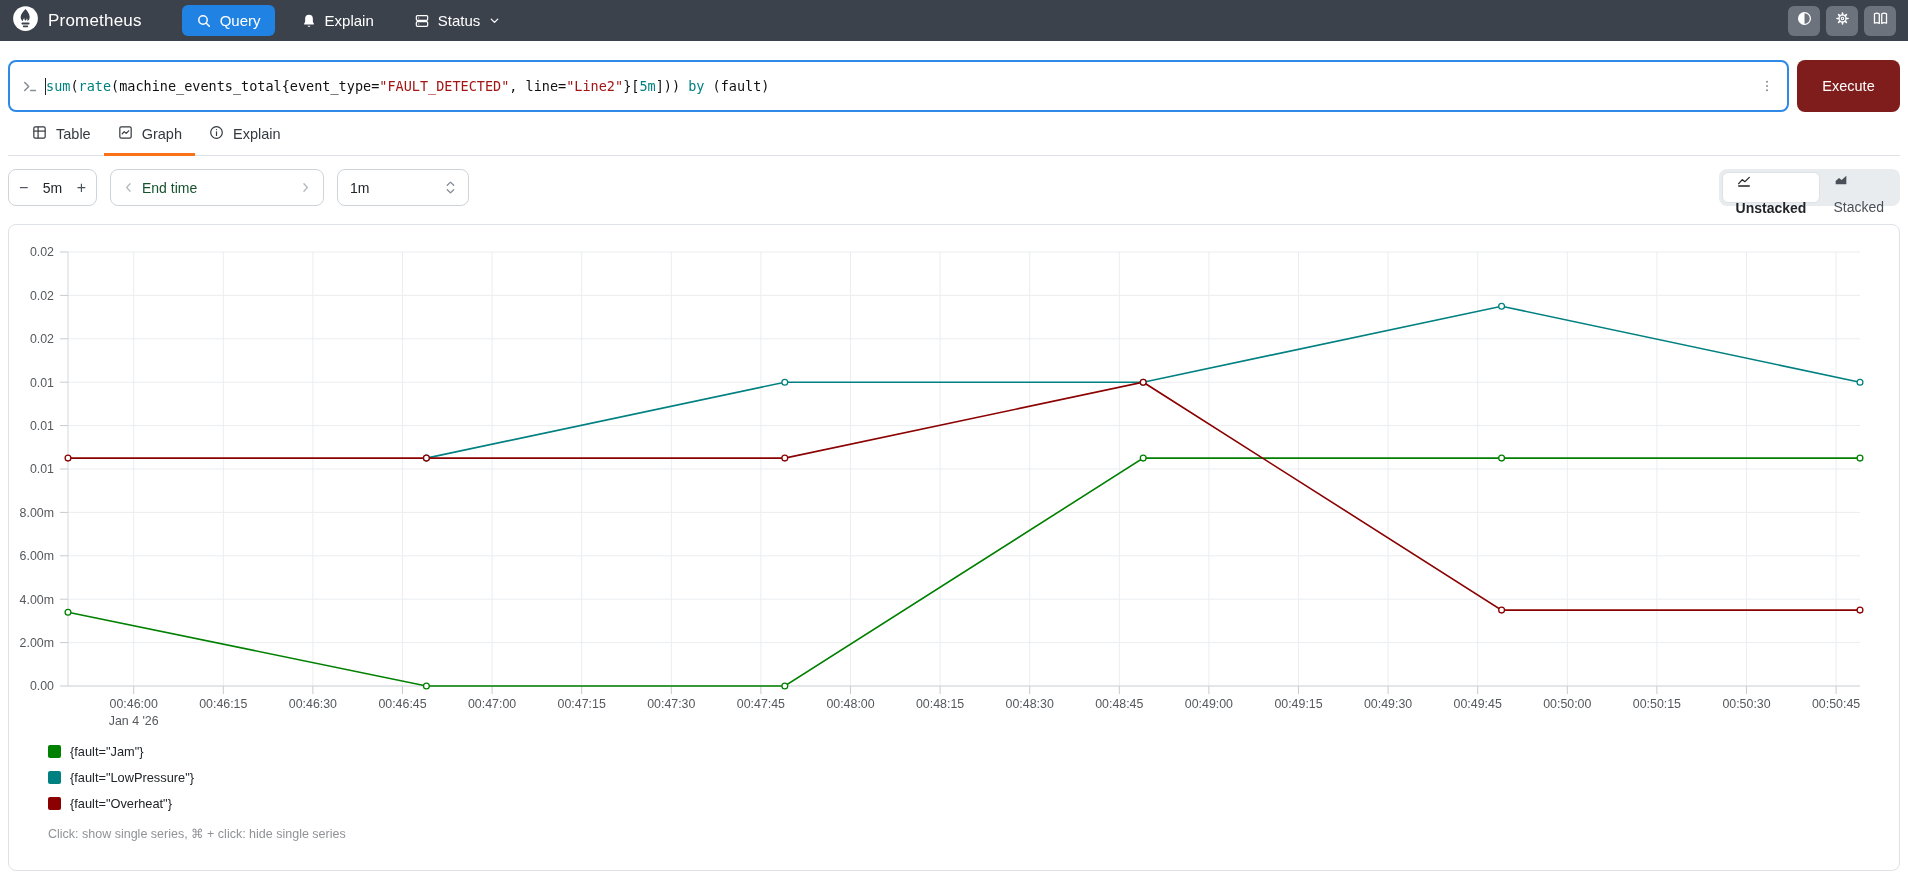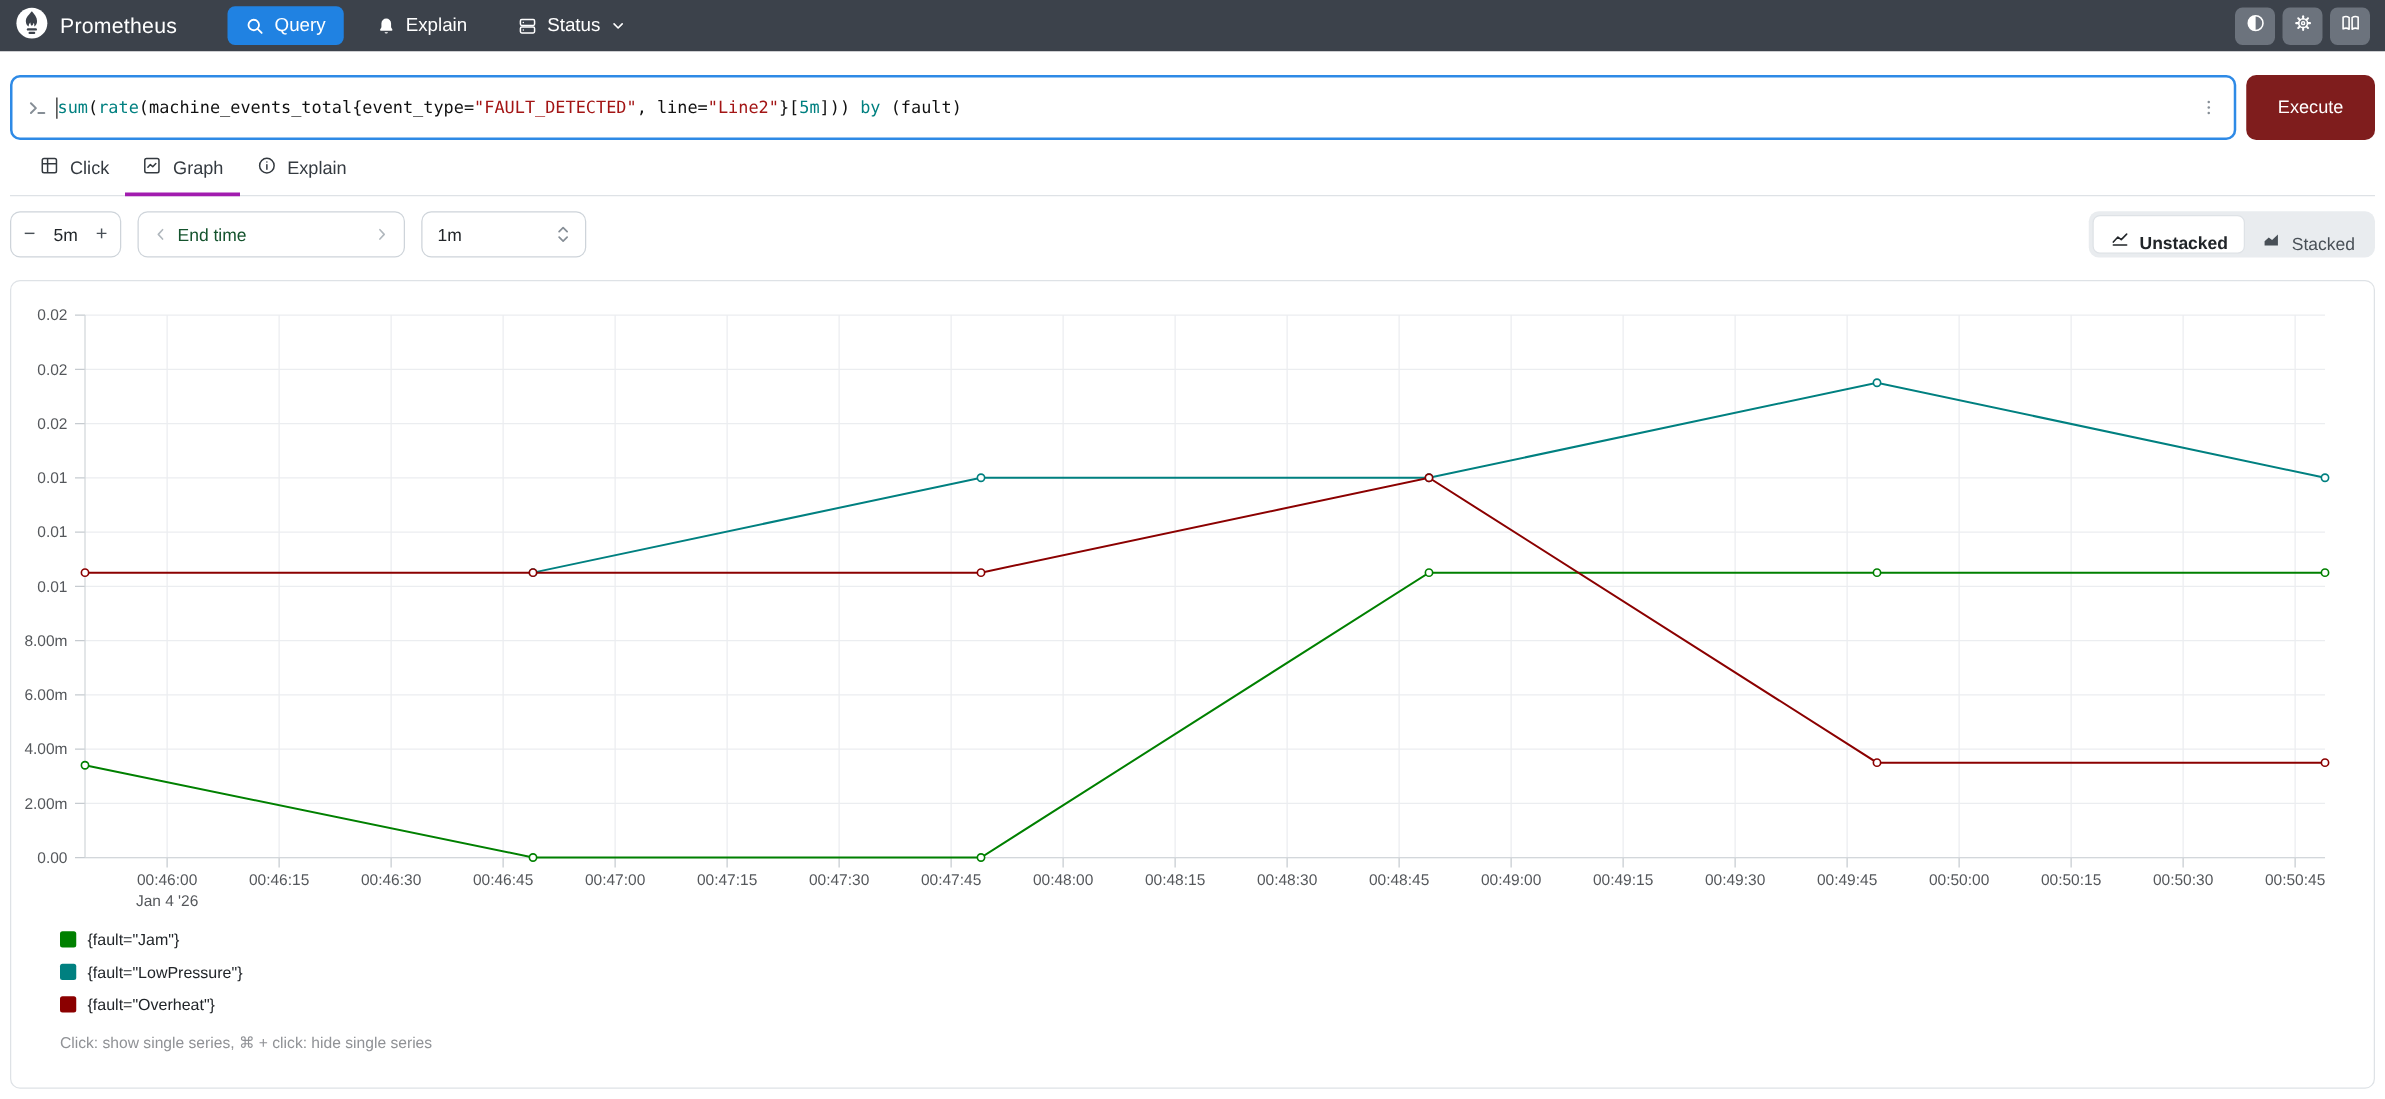--- a/index.html
+++ b/index.html
@@ -32,39 +32,39 @@
   .tk-str { color:#a31515; }
   .kebab { color:#868e96; display:flex; cursor:pointer; padding:0 2px; }
   .execute-btn { width:103px; border:none; border-radius:8px; background:#7f1d1d; color:#fff;
                  font-size:14.5px; font-family:inherit; cursor:pointer; }
 
   
   .tabs { position:absolute; top:117px; left:8px; right:8px; border-bottom:1px solid #dee2e6;
           display:flex; padding-left:10px; }
   .tab { display:flex; align-items:center; gap:8px; padding:7px 13px 12px; font-size:14.5px;
          color:#343a40; cursor:pointer; margin-bottom:-1px; }
-  .tab.active { border-bottom:3px solid #a21caf; padding-bottom:9px; }
+  .tab.active { border-bottom:3px solid #f97316; padding-bottom:9px; }
   .tab svg { color:#343a40; }
 
   
   .controls { position:absolute; top:169px; left:8px; right:8px; height:37px; display:flex; align-items:center; }
   .ctl-box { height:37px; border:1px solid #ced4da; border-radius:8px; background:#fff;
              display:flex; align-items:center; font-size:14px; color:#212529; }
   .dur-box { width:89px; justify-content:space-between; padding:0 10px; }
   .dur-btn { color:#495057; font-size:16px; cursor:pointer; line-height:1; }
   .dur-val { font-weight:400; }
   .end-box { width:214px; margin-left:13px; justify-content:space-between; padding:0 10px; }
   .end-ph { color:#14532d; font-size:14px; flex:1; padding-left:6px; }
   .chev { color:#b0b7bd; display:flex; cursor:pointer; }
   .res-box { width:132px; margin-left:13px; justify-content:space-between; padding:0 12px; }
   .updown { color:#868e96; display:flex; flex-direction:column; gap:1px; cursor:pointer; }
   .seg { margin-left:auto; height:37px; background:#e9ecef; border-radius:8px; padding:3px;
          display:flex; align-items:stretch; }
-  .seg-opt { display:flex; align-items:flex-end; gap:8px; padding:0 13px; border-radius:6px;
-             font-size:14px; color:#495057; cursor:pointer; }
+  .seg-opt { display:flex; align-items:flex-start; gap:8px; padding:0 13px; border-radius:6px;
+             font-size:14px; color:#495057; cursor:pointer;flex-direction:column; }
   .seg-opt.active { background:#fff; border:1px solid #dee2e6; color:#212529; font-weight:700; }
   .seg-opt svg { color:#495057; }
   .seg-opt.active svg { color:#212529; }
 
   
   .card { position:absolute; top:224px; left:8px; width:1892px; height:647px;
           border:1px solid #dee2e6; border-radius:8px; background:#fff; overflow:hidden; }
   .plot-wrap { position:relative; width:1890px; height:505px; }
   svg.plot { display:block; }
   .grid { stroke:#ebedf0; stroke-width:1; }
@@ -193,21 +193,21 @@
 
   <div class="tabs">
     <div class="tab">
       <span>
         <svg width="17" height="17" viewBox="0 0 24 24" fill="none" stroke="currentColor" stroke-width="1.7">
           <rect x="4" y="4" width="16" height="16" rx="2"></rect>
           <line x1="4" y1="10" x2="20" y2="10"></line>
             <line x1="10" y1="4" x2="10" y2="20"></line>
         </svg>
       </span>
-      <span>Click</span>
+      <span>Table</span>
     </div>
     <div class="tab active">
       <span>
         <svg width="17" height="17" viewBox="0 0 24 24" fill="none" stroke="currentColor" stroke-width="1.7" stroke-linecap="round" stroke-linejoin="round">
           <rect x="4" y="4" width="16" height="16" rx="2"></rect>
           <polyline points="7.5,13.8 10.3,10.8 13,13.2 16.5,9.6"></polyline>
         </svg>
       </span>
       <span>Graph</span>
     </div>

